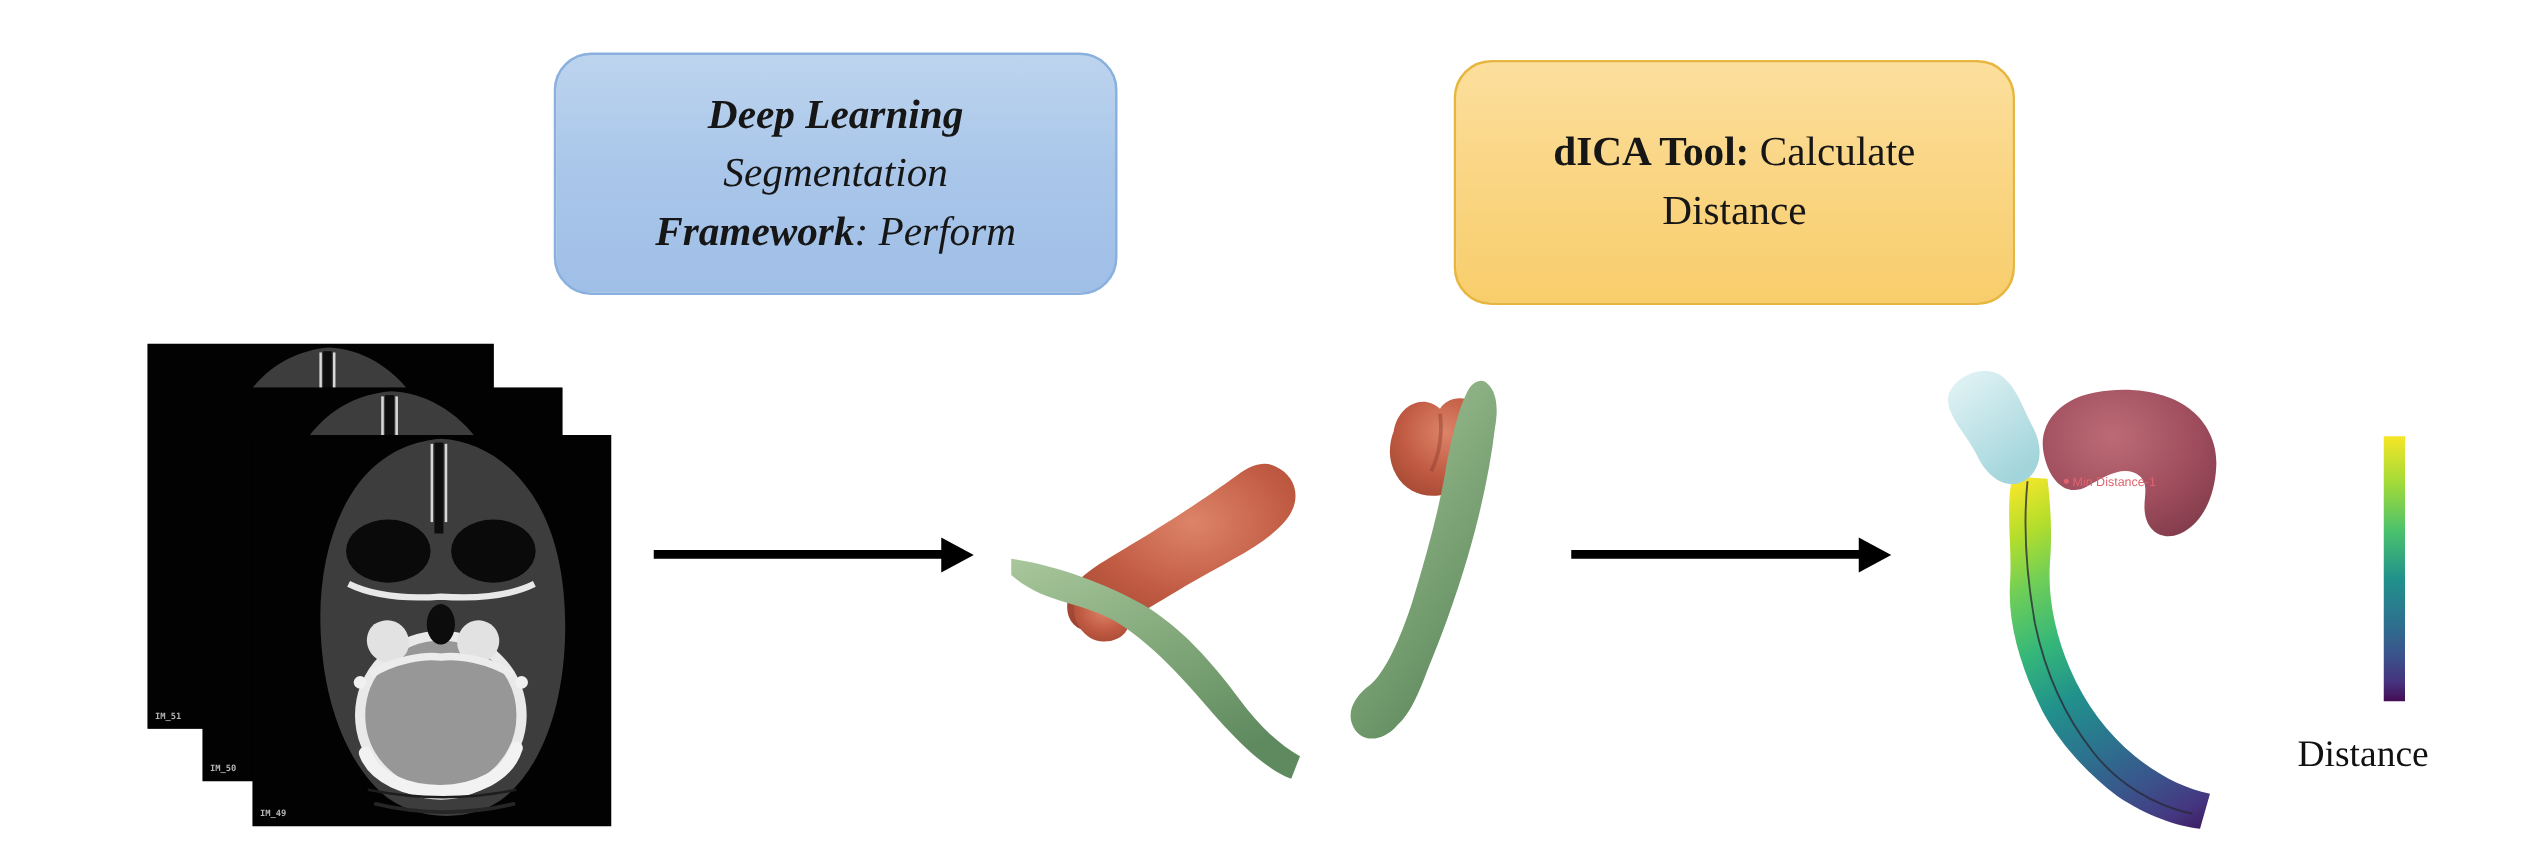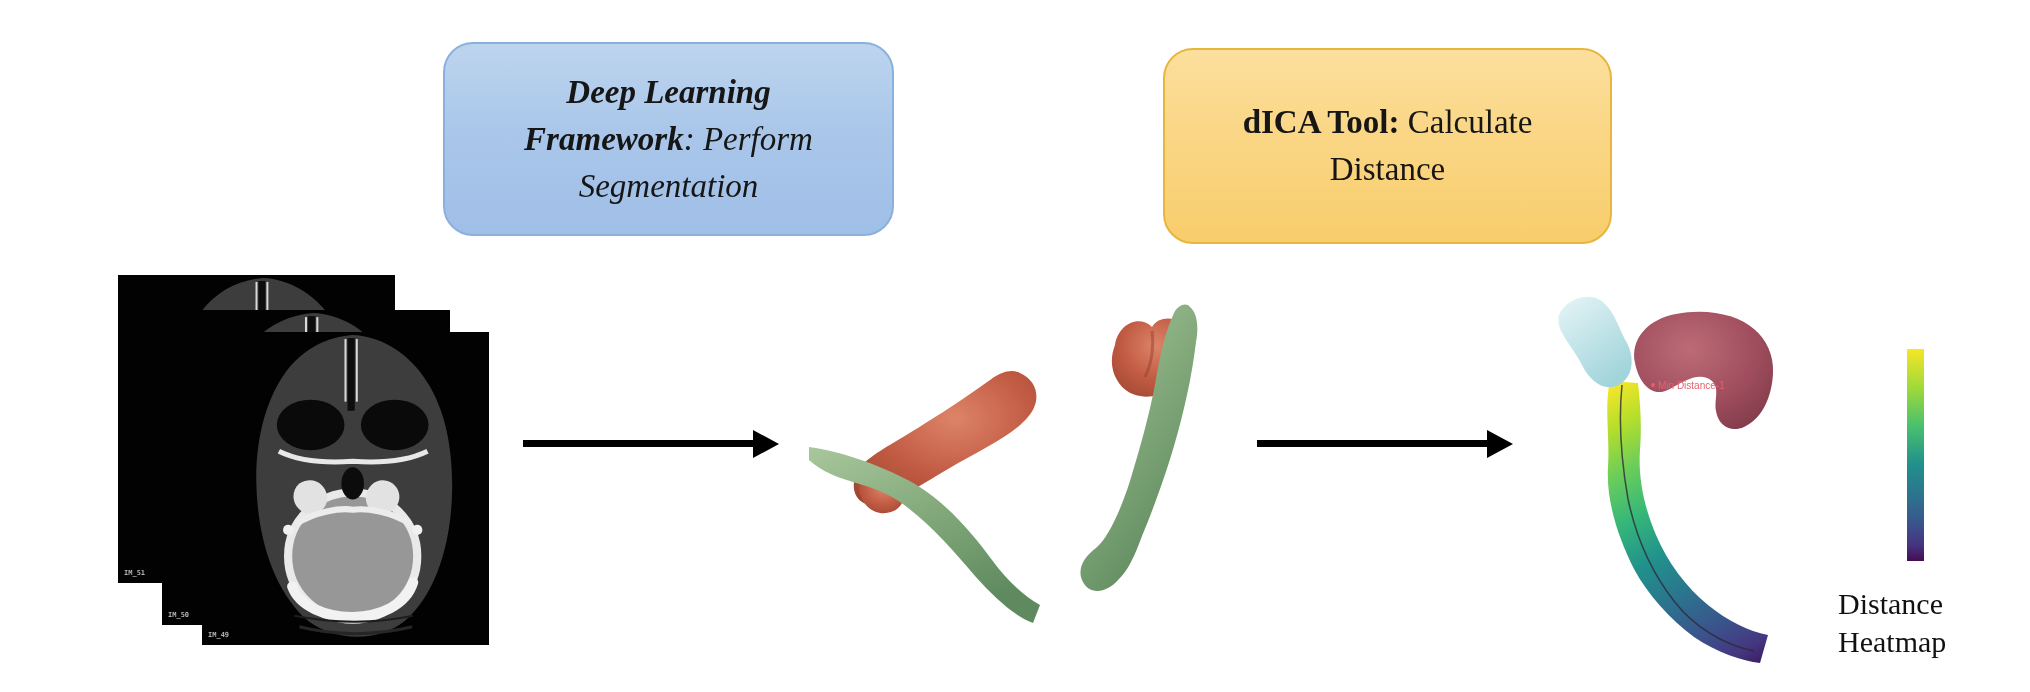--- a/index.html
+++ b/index.html
@@ -123,32 +123,32 @@
           <use href="#ct-art"></use>
         </svg>
       <span class="ct-label">IM_51</span>
     </div>
     <div class="ct-slice" style="left:162px;top:310px;width:288px;height:315px;">
       <svg viewBox="0 0 280 310" preserveAspectRatio="none">
           <use href="#ct-art"></use>
         </svg>
       <span class="ct-label">IM_50</span>
     </div>
-    <div class="ct-slice" style="left:202px;top:332px;width:287px;height:313px;text-align:right;">
+    <div class="ct-slice" style="left:202px;top:348px;width:287px;height:313px;text-align:right;">
       <svg viewBox="0 0 280 310" preserveAspectRatio="none">
           <use href="#ct-art"></use>
         </svg>
       <span class="ct-label">IM_49</span>
     </div>
   </div>
 
   <div class="pbox dl-box">
     <div><span class="b">Deep Learning</span></div>
+    <div><span>Segmentation</span></div>
     <div><span class="b">Framework</span><span>: Perform</span></div>
-    <div><span>Segmentation</span></div>
   </div>
 
   <div class="pbox dica-box">
     <div><span class="b">dICA Tool:</span><span> Calculate</span></div>
     <div><span>Distance</span></div>
   </div>
 
   <div>
     <div class="arrow-shaft" style="left:523px;top:440px;width:232px;"></div>
     <div class="arrow-head" style="left:753px;top:430px;"></div>
@@ -224,16 +224,15 @@
              C65,107 50,97 42,80
              C32,60 15,46 19,30 Z" fill="url(#gCyan)"></path>
 
     <circle cx="113" cy="100" r="2" fill="#e0636e"></circle>
     <text x="118" y="104" font-size="10" fill="#e0636e" font-family="Liberation Sans, sans-serif">Min Distance-1</text>
   </svg>
 
   <div class="colorbar"></div>
   <div class="cbar-label">
     <div>Distance</div>
-    <div>Heatmap</div>
   </div>
 
 </div>
 
 </body></html>

